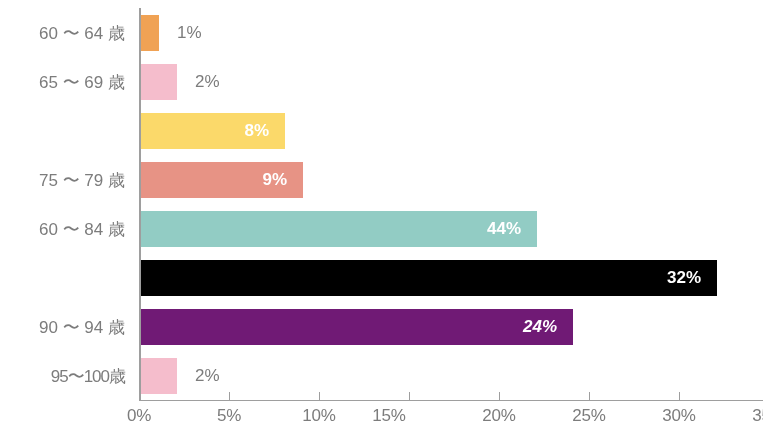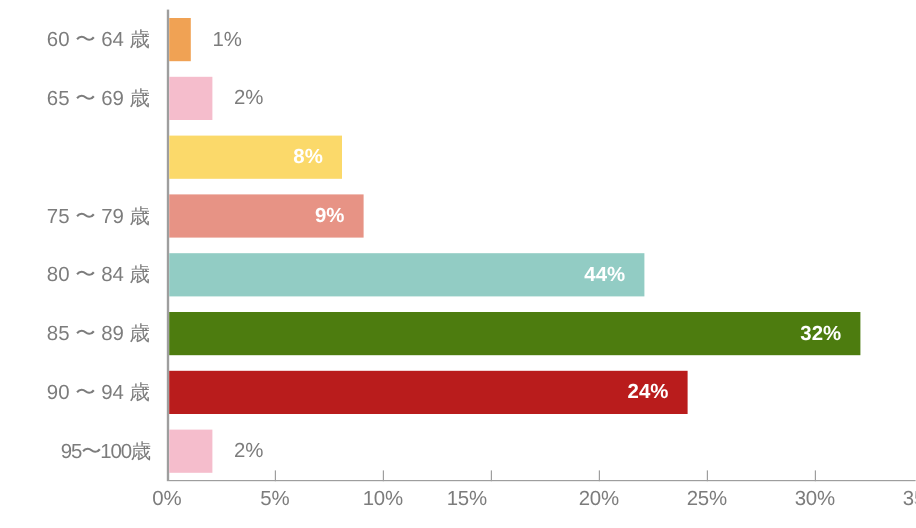--- a/index.html
+++ b/index.html
@@ -143,34 +143,33 @@
             <div class="bar-value-inside">8%</div>
           </div>
         </div>
         <div class="bar-row" style="top: 155px;">
           <div class="cat-label">75 〜 79 歳</div>
           <div class="bar" style="width: 162px; background: rgb(231, 147, 133);">
             <div class="bar-value-inside">9%</div>
           </div>
         </div>
         <div class="bar-row" style="top: 204px;">
-          <div class="cat-label">80 〜 84 歳</div>
+          <div class="cat-label">60 〜 84 歳</div>
           <div class="bar" style="width: 396px; background: rgb(146, 204, 196);">
             <div class="bar-value-inside">44%</div>
           </div>
         </div>
         <div class="bar-row" style="top: 253px;">
-          <div class="cat-label">85 〜 89 歳</div>
-          <div class="bar" style="width: 576px; background: #4d7c0f;">
+          <div class="bar" style="width: 576px; background: #000000;">
             <div class="bar-value-inside">32%</div>
           </div>
         </div>
         <div class="bar-row" style="top: 302px;">
           <div class="cat-label">90 〜 94 歳</div>
-          <div class="bar" style="width: 432px; background: #b91c1c;">
+          <div class="bar" style="width: 432px; background: #701a75; font-style: italic;">
             <div class="bar-value-inside">24%</div>
           </div>
         </div>
         <div class="bar-row" style="top: 351px;">
           <div class="cat-label tight">95〜100歳</div>
           <div class="bar" style="width: 36px; background: rgb(245, 189, 204);"></div>
           <div class="bar-value-outside" style="left: 166px;">2%</div>
         </div>
       </div>
     <div id="ticks-container">

